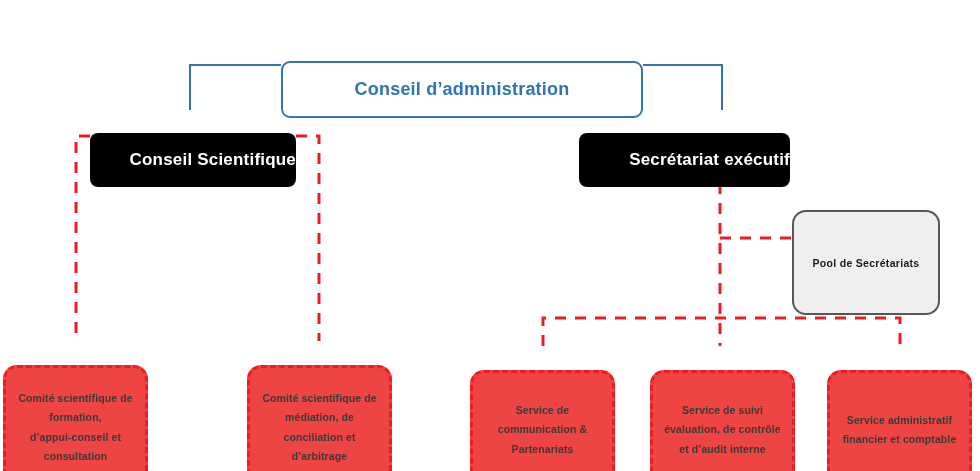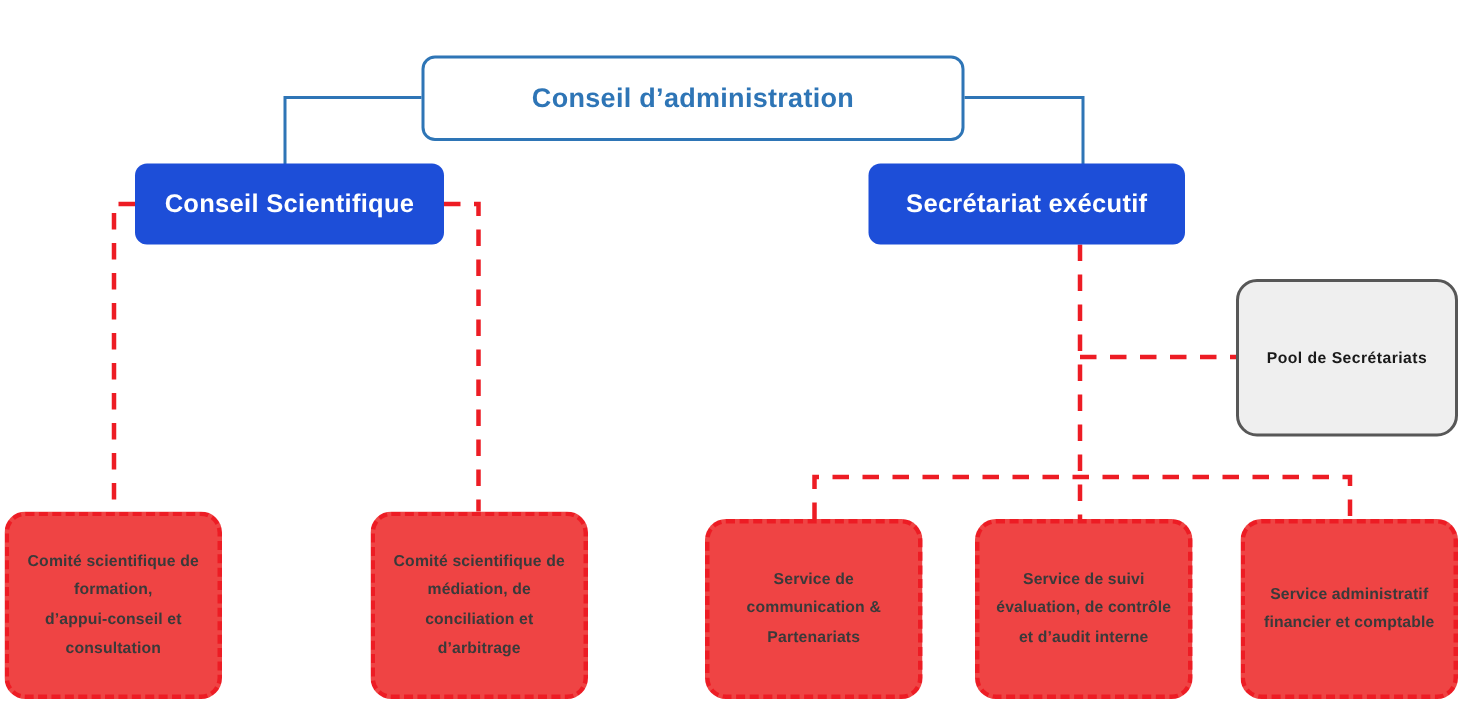--- a/index.html
+++ b/index.html
@@ -25,20 +25,21 @@
     height: 471px;
   }
   .node {
     position: absolute;
     box-sizing: border-box;
     display: flex;
     align-items: center;
     justify-content: center;
     text-align: center;
     z-index: 5;
+    margin-top: 24px;
   }
   .node-text {
     display: block;
     width: 100%;
     white-space: pre-line;
   }
 
   
   .node-root {
     background: #ffffff;
@@ -47,23 +48,24 @@
   }
   .node-root .node-text {
     color: #2E75B6;
     font-size: 18px;
     font-weight: bold;
     letter-spacing: 0.2px;
   }
 
   
   .node-blue {
-    background: #1d4ed8;
+    background: #000000;
     border: none;
     border-radius: 8px;
+    text-align: right;
   }
   .node-blue .node-text {
     color: #ffffff;
     font-size: 17px;
     font-weight: bold;
     letter-spacing: 0.2px;
   }
 
   
   .node-grey {
@@ -119,21 +121,21 @@
   </div>
 
   <div class="node node-blue" style="left:90px; top:109px; width:206px; height:54px;">
     <span class="node-text">Conseil Scientifique</span>
   </div>
 
   <div class="node node-blue" style="left:579px; top:109px; width:211px; height:54px;">
     <span class="node-text">Secrétariat exécutif</span>
   </div>
 
-  <div class="node node-grey" style="left:824px; top:186px; width:148px; height:105px;">
+  <div class="node node-grey" style="left:792px; top:186px; width:148px; height:105px;">
     <span class="node-text">Pool de Secrétariats</span>
   </div>
 
   <div class="node node-yellow" style="left:3px; top:341px; width:145px; height:125px;">
     <span class="node-text">Comité scientifique de
 formation,
 d’appui-conseil et
 consultation</span>
   </div>
 

